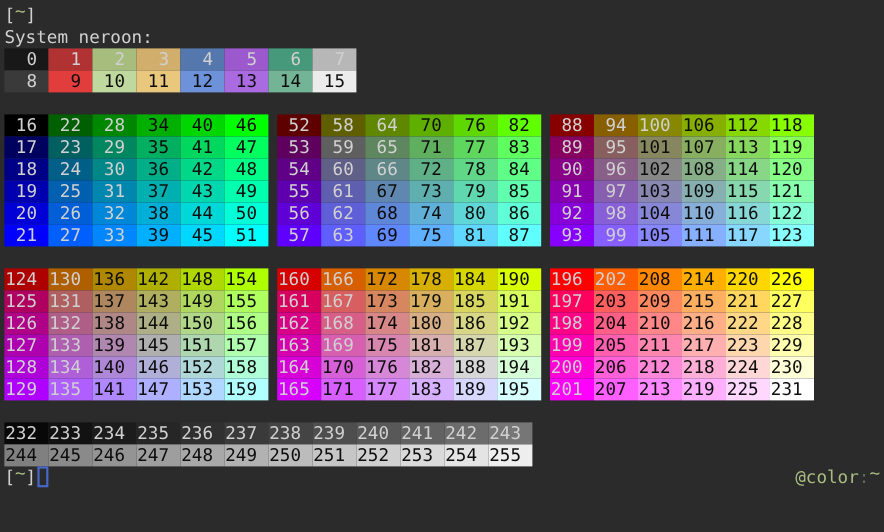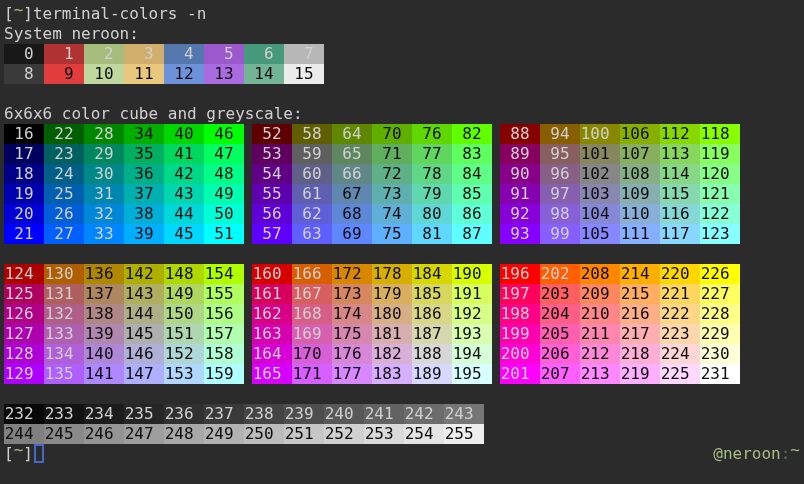--- a/index.html
+++ b/index.html
@@ -26,30 +26,29 @@
     box-sizing:border-box;width:10px;height:19px;margin-left:1px;
     border:2px solid var(--cursor,#4668c9);background:transparent;align-self:flex-start;
   }
   .rprompt{margin-left:auto;}
 </style>
 </head>
 <body>
 
 <div class="term">
 
-  <div class="line"><span>[</span><span class="green tilde">~</span><span>]</span><span>terminal-colors -n</span></div>
+  <div class="line"><span>[</span><span class="green tilde">~</span><span>]</span></div>
 
   <div class="line"><span>System neroon:</span></div>
 
   <div class="line cells"><span class="cell" style="background: rgb(24, 24, 24); color: rgb(208, 208, 208);">  0 </span><span class="cell" style="background: rgb(177, 50, 50); color: rgb(208, 208, 208);">  1 </span><span class="cell" style="background: rgb(167, 189, 125); color: rgb(208, 208, 208);">  2 </span><span class="cell" style="background: rgb(210, 174, 109); color: rgb(208, 208, 208);">  3 </span><span class="cell" style="background: rgb(84, 120, 173); color: rgb(208, 208, 208);">  4 </span><span class="cell" style="background: rgb(156, 89, 205); color: rgb(208, 208, 208);">  5 </span><span class="cell" style="background: rgb(71, 153, 123); color: rgb(208, 208, 208);">  6 </span><span class="cell" style="background: rgb(183, 183, 183); color: rgb(208, 208, 208);">  7 </span></div>
   <div class="line cells"><span class="cell" style="background: rgb(58, 58, 58); color: rgb(208, 208, 208);">  8 </span><span class="cell" style="background: rgb(226, 61, 61); color: rgb(13, 13, 13);">  9 </span><span class="cell" style="background: rgb(190, 216, 157); color: rgb(13, 13, 13);"> 10 </span><span class="cell" style="background: rgb(233, 200, 126); color: rgb(13, 13, 13);"> 11 </span><span class="cell" style="background: rgb(110, 146, 217); color: rgb(13, 13, 13);"> 12 </span><span class="cell" style="background: rgb(171, 107, 224); color: rgb(13, 13, 13);"> 13 </span><span class="cell" style="background: rgb(114, 180, 149); color: rgb(13, 13, 13);"> 14 </span><span class="cell" style="background: rgb(236, 236, 236); color: rgb(13, 13, 13);"> 15 </span></div>
 
   <div class="line blank"></div>
 
-  <div class="line"><span>6x6x6 color cube and greyscale:</span></div>
 
   <div class="line cells"><span class="cell" style="background: rgb(0, 0, 0); color: rgb(208, 208, 208);"> 16 </span><span class="cell" style="background: rgb(0, 95, 0); color: rgb(208, 208, 208);"> 22 </span><span class="cell" style="background: rgb(0, 135, 0); color: rgb(208, 208, 208);"> 28 </span><span class="cell" style="background: rgb(0, 175, 0); color: rgb(13, 13, 13);"> 34 </span><span class="cell" style="background: rgb(0, 215, 0); color: rgb(13, 13, 13);"> 40 </span><span class="cell" style="background: rgb(0, 255, 0); color: rgb(13, 13, 13);"> 46 </span><span class="gap"></span><span class="cell" style="background: rgb(95, 0, 0); color: rgb(208, 208, 208);"> 52 </span><span class="cell" style="background: rgb(95, 95, 0); color: rgb(208, 208, 208);"> 58 </span><span class="cell" style="background: rgb(95, 135, 0); color: rgb(208, 208, 208);"> 64 </span><span class="cell" style="background: rgb(95, 175, 0); color: rgb(13, 13, 13);"> 70 </span><span class="cell" style="background: rgb(95, 215, 0); color: rgb(13, 13, 13);"> 76 </span><span class="cell" style="background: rgb(95, 255, 0); color: rgb(13, 13, 13);"> 82 </span><span class="gap"></span><span class="cell" style="background: rgb(135, 0, 0); color: rgb(208, 208, 208);"> 88 </span><span class="cell" style="background: rgb(135, 95, 0); color: rgb(208, 208, 208);"> 94 </span><span class="cell" style="background: rgb(135, 135, 0); color: rgb(208, 208, 208);">100 </span><span class="cell" style="background: rgb(135, 175, 0); color: rgb(13, 13, 13);">106 </span><span class="cell" style="background: rgb(135, 215, 0); color: rgb(13, 13, 13);">112 </span><span class="cell" style="background: rgb(135, 255, 0); color: rgb(13, 13, 13);">118 </span></div>
   <div class="line cells"><span class="cell" style="background: rgb(0, 0, 95); color: rgb(208, 208, 208);"> 17 </span><span class="cell" style="background: rgb(0, 95, 95); color: rgb(208, 208, 208);"> 23 </span><span class="cell" style="background: rgb(0, 135, 95); color: rgb(208, 208, 208);"> 29 </span><span class="cell" style="background: rgb(0, 175, 95); color: rgb(13, 13, 13);"> 35 </span><span class="cell" style="background: rgb(0, 215, 95); color: rgb(13, 13, 13);"> 41 </span><span class="cell" style="background: rgb(0, 255, 95); color: rgb(13, 13, 13);"> 47 </span><span class="gap"></span><span class="cell" style="background: rgb(95, 0, 95); color: rgb(208, 208, 208);"> 53 </span><span class="cell" style="background: rgb(95, 95, 95); color: rgb(208, 208, 208);"> 59 </span><span class="cell" style="background: rgb(95, 135, 95); color: rgb(208, 208, 208);"> 65 </span><span class="cell" style="background: rgb(95, 175, 95); color: rgb(13, 13, 13);"> 71 </span><span class="cell" style="background: rgb(95, 215, 95); color: rgb(13, 13, 13);"> 77 </span><span class="cell" style="background: rgb(95, 255, 95); color: rgb(13, 13, 13);"> 83 </span><span class="gap"></span><span class="cell" style="background: rgb(135, 0, 95); color: rgb(208, 208, 208);"> 89 </span><span class="cell" style="background: rgb(135, 95, 95); color: rgb(208, 208, 208);"> 95 </span><span class="cell" style="background: rgb(135, 135, 95); color: rgb(13, 13, 13);">101 </span><span class="cell" style="background: rgb(135, 175, 95); color: rgb(13, 13, 13);">107 </span><span class="cell" style="background: rgb(135, 215, 95); color: rgb(13, 13, 13);">113 </span><span class="cell" style="background: rgb(135, 255, 95); color: rgb(13, 13, 13);">119 </span></div>
   <div class="line cells"><span class="cell" style="background: rgb(0, 0, 135); color: rgb(208, 208, 208);"> 18 </span><span class="cell" style="background: rgb(0, 95, 135); color: rgb(208, 208, 208);"> 24 </span><span class="cell" style="background: rgb(0, 135, 135); color: rgb(208, 208, 208);"> 30 </span><span class="cell" style="background: rgb(0, 175, 135); color: rgb(13, 13, 13);"> 36 </span><span class="cell" style="background: rgb(0, 215, 135); color: rgb(13, 13, 13);"> 42 </span><span class="cell" style="background: rgb(0, 255, 135); color: rgb(13, 13, 13);"> 48 </span><span class="gap"></span><span class="cell" style="background: rgb(95, 0, 135); color: rgb(208, 208, 208);"> 54 </span><span class="cell" style="background: rgb(95, 95, 135); color: rgb(208, 208, 208);"> 60 </span><span class="cell" style="background: rgb(95, 135, 135); color: rgb(208, 208, 208);"> 66 </span><span class="cell" style="background: rgb(95, 175, 135); color: rgb(13, 13, 13);"> 72 </span><span class="cell" style="background: rgb(95, 215, 135); color: rgb(13, 13, 13);"> 78 </span><span class="cell" style="background: rgb(95, 255, 135); color: rgb(13, 13, 13);"> 84 </span><span class="gap"></span><span class="cell" style="background: rgb(135, 0, 135); color: rgb(208, 208, 208);"> 90 </span><span class="cell" style="background: rgb(135, 95, 135); color: rgb(208, 208, 208);"> 96 </span><span class="cell" style="background: rgb(135, 135, 135); color: rgb(13, 13, 13);">102 </span><span class="cell" style="background: rgb(135, 175, 135); color: rgb(13, 13, 13);">108 </span><span class="cell" style="background: rgb(135, 215, 135); color: rgb(13, 13, 13);">114 </span><span class="cell" style="background: rgb(135, 255, 135); color: rgb(13, 13, 13);">120 </span></div>
   <div class="line cells"><span class="cell" style="background: rgb(0, 0, 175); color: rgb(208, 208, 208);"> 19 </span><span class="cell" style="background: rgb(0, 95, 175); color: rgb(208, 208, 208);"> 25 </span><span class="cell" style="background: rgb(0, 135, 175); color: rgb(208, 208, 208);"> 31 </span><span class="cell" style="background: rgb(0, 175, 175); color: rgb(13, 13, 13);"> 37 </span><span class="cell" style="background: rgb(0, 215, 175); color: rgb(13, 13, 13);"> 43 </span><span class="cell" style="background: rgb(0, 255, 175); color: rgb(13, 13, 13);"> 49 </span><span class="gap"></span><span class="cell" style="background: rgb(95, 0, 175); color: rgb(208, 208, 208);"> 55 </span><span class="cell" style="background: rgb(95, 95, 175); color: rgb(208, 208, 208);"> 61 </span><span class="cell" style="background: rgb(95, 135, 175); color: rgb(13, 13, 13);"> 67 </span><span class="cell" style="background: rgb(95, 175, 175); color: rgb(13, 13, 13);"> 73 </span><span class="cell" style="background: rgb(95, 215, 175); color: rgb(13, 13, 13);"> 79 </span><span class="cell" style="background: rgb(95, 255, 175); color: rgb(13, 13, 13);"> 85 </span><span class="gap"></span><span class="cell" style="background: rgb(135, 0, 175); color: rgb(208, 208, 208);"> 91 </span><span class="cell" style="background: rgb(135, 95, 175); color: rgb(208, 208, 208);"> 97 </span><span class="cell" style="background: rgb(135, 135, 175); color: rgb(13, 13, 13);">103 </span><span class="cell" style="background: rgb(135, 175, 175); color: rgb(13, 13, 13);">109 </span><span class="cell" style="background: rgb(135, 215, 175); color: rgb(13, 13, 13);">115 </span><span class="cell" style="background: rgb(135, 255, 175); color: rgb(13, 13, 13);">121 </span></div>
   <div class="line cells"><span class="cell" style="background: rgb(0, 0, 215); color: rgb(208, 208, 208);"> 20 </span><span class="cell" style="background: rgb(0, 95, 215); color: rgb(208, 208, 208);"> 26 </span><span class="cell" style="background: rgb(0, 135, 215); color: rgb(208, 208, 208);"> 32 </span><span class="cell" style="background: rgb(0, 175, 215); color: rgb(13, 13, 13);"> 38 </span><span class="cell" style="background: rgb(0, 215, 215); color: rgb(13, 13, 13);"> 44 </span><span class="cell" style="background: rgb(0, 255, 215); color: rgb(13, 13, 13);"> 50 </span><span class="gap"></span><span class="cell" style="background: rgb(95, 0, 215); color: rgb(208, 208, 208);"> 56 </span><span class="cell" style="background: rgb(95, 95, 215); color: rgb(208, 208, 208);"> 62 </span><span class="cell" style="background: rgb(95, 135, 215); color: rgb(13, 13, 13);"> 68 </span><span class="cell" style="background: rgb(95, 175, 215); color: rgb(13, 13, 13);"> 74 </span><span class="cell" style="background: rgb(95, 215, 215); color: rgb(13, 13, 13);"> 80 </span><span class="cell" style="background: rgb(95, 255, 215); color: rgb(13, 13, 13);"> 86 </span><span class="gap"></span><span class="cell" style="background: rgb(135, 0, 215); color: rgb(208, 208, 208);"> 92 </span><span class="cell" style="background: rgb(135, 95, 215); color: rgb(208, 208, 208);"> 98 </span><span class="cell" style="background: rgb(135, 135, 215); color: rgb(13, 13, 13);">104 </span><span class="cell" style="background: rgb(135, 175, 215); color: rgb(13, 13, 13);">110 </span><span class="cell" style="background: rgb(135, 215, 215); color: rgb(13, 13, 13);">116 </span><span class="cell" style="background: rgb(135, 255, 215); color: rgb(13, 13, 13);">122 </span></div>
   <div class="line cells"><span class="cell" style="background: rgb(0, 0, 255); color: rgb(208, 208, 208);"> 21 </span><span class="cell" style="background: rgb(0, 95, 255); color: rgb(208, 208, 208);"> 27 </span><span class="cell" style="background: rgb(0, 135, 255); color: rgb(208, 208, 208);"> 33 </span><span class="cell" style="background: rgb(0, 175, 255); color: rgb(13, 13, 13);"> 39 </span><span class="cell" style="background: rgb(0, 215, 255); color: rgb(13, 13, 13);"> 45 </span><span class="cell" style="background: rgb(0, 255, 255); color: rgb(13, 13, 13);"> 51 </span><span class="gap"></span><span class="cell" style="background: rgb(95, 0, 255); color: rgb(208, 208, 208);"> 57 </span><span class="cell" style="background: rgb(95, 95, 255); color: rgb(208, 208, 208);"> 63 </span><span class="cell" style="background: rgb(95, 135, 255); color: rgb(13, 13, 13);"> 69 </span><span class="cell" style="background: rgb(95, 175, 255); color: rgb(13, 13, 13);"> 75 </span><span class="cell" style="background: rgb(95, 215, 255); color: rgb(13, 13, 13);"> 81 </span><span class="cell" style="background: rgb(95, 255, 255); color: rgb(13, 13, 13);"> 87 </span><span class="gap"></span><span class="cell" style="background: rgb(135, 0, 255); color: rgb(208, 208, 208);"> 93 </span><span class="cell" style="background: rgb(135, 95, 255); color: rgb(208, 208, 208);"> 99 </span><span class="cell" style="background: rgb(135, 135, 255); color: rgb(13, 13, 13);">105 </span><span class="cell" style="background: rgb(135, 175, 255); color: rgb(13, 13, 13);">111 </span><span class="cell" style="background: rgb(135, 215, 255); color: rgb(13, 13, 13);">117 </span><span class="cell" style="background: rgb(135, 255, 255); color: rgb(13, 13, 13);">123 </span></div>
 
   <div class="line blank"></div>
 
@@ -58,15 +57,15 @@
   <div class="line cells"><span class="cell" style="background: rgb(175, 0, 135); color: rgb(208, 208, 208);">126 </span><span class="cell" style="background: rgb(175, 95, 135); color: rgb(208, 208, 208);">132 </span><span class="cell" style="background: rgb(175, 135, 135); color: rgb(13, 13, 13);">138 </span><span class="cell" style="background: rgb(175, 175, 135); color: rgb(13, 13, 13);">144 </span><span class="cell" style="background: rgb(175, 215, 135); color: rgb(13, 13, 13);">150 </span><span class="cell" style="background: rgb(175, 255, 135); color: rgb(13, 13, 13);">156 </span><span class="gap"></span><span class="cell" style="background: rgb(215, 0, 135); color: rgb(208, 208, 208);">162 </span><span class="cell" style="background: rgb(215, 95, 135); color: rgb(208, 208, 208);">168 </span><span class="cell" style="background: rgb(215, 135, 135); color: rgb(13, 13, 13);">174 </span><span class="cell" style="background: rgb(215, 175, 135); color: rgb(13, 13, 13);">180 </span><span class="cell" style="background: rgb(215, 215, 135); color: rgb(13, 13, 13);">186 </span><span class="cell" style="background: rgb(215, 255, 135); color: rgb(13, 13, 13);">192 </span><span class="gap"></span><span class="cell" style="background: rgb(255, 0, 135); color: rgb(208, 208, 208);">198 </span><span class="cell" style="background: rgb(255, 95, 135); color: rgb(13, 13, 13);">204 </span><span class="cell" style="background: rgb(255, 135, 135); color: rgb(13, 13, 13);">210 </span><span class="cell" style="background: rgb(255, 175, 135); color: rgb(13, 13, 13);">216 </span><span class="cell" style="background: rgb(255, 215, 135); color: rgb(13, 13, 13);">222 </span><span class="cell" style="background: rgb(255, 255, 135); color: rgb(13, 13, 13);">228 </span></div>
   <div class="line cells"><span class="cell" style="background: rgb(175, 0, 175); color: rgb(208, 208, 208);">127 </span><span class="cell" style="background: rgb(175, 95, 175); color: rgb(208, 208, 208);">133 </span><span class="cell" style="background: rgb(175, 135, 175); color: rgb(13, 13, 13);">139 </span><span class="cell" style="background: rgb(175, 175, 175); color: rgb(13, 13, 13);">145 </span><span class="cell" style="background: rgb(175, 215, 175); color: rgb(13, 13, 13);">151 </span><span class="cell" style="background: rgb(175, 255, 175); color: rgb(13, 13, 13);">157 </span><span class="gap"></span><span class="cell" style="background: rgb(215, 0, 175); color: rgb(208, 208, 208);">163 </span><span class="cell" style="background: rgb(215, 95, 175); color: rgb(208, 208, 208);">169 </span><span class="cell" style="background: rgb(215, 135, 175); color: rgb(13, 13, 13);">175 </span><span class="cell" style="background: rgb(215, 175, 175); color: rgb(13, 13, 13);">181 </span><span class="cell" style="background: rgb(215, 215, 175); color: rgb(13, 13, 13);">187 </span><span class="cell" style="background: rgb(215, 255, 175); color: rgb(13, 13, 13);">193 </span><span class="gap"></span><span class="cell" style="background: rgb(255, 0, 175); color: rgb(208, 208, 208);">199 </span><span class="cell" style="background: rgb(255, 95, 175); color: rgb(13, 13, 13);">205 </span><span class="cell" style="background: rgb(255, 135, 175); color: rgb(13, 13, 13);">211 </span><span class="cell" style="background: rgb(255, 175, 175); color: rgb(13, 13, 13);">217 </span><span class="cell" style="background: rgb(255, 215, 175); color: rgb(13, 13, 13);">223 </span><span class="cell" style="background: rgb(255, 255, 175); color: rgb(13, 13, 13);">229 </span></div>
   <div class="line cells"><span class="cell" style="background: rgb(175, 0, 215); color: rgb(208, 208, 208);">128 </span><span class="cell" style="background: rgb(175, 95, 215); color: rgb(208, 208, 208);">134 </span><span class="cell" style="background: rgb(175, 135, 215); color: rgb(13, 13, 13);">140 </span><span class="cell" style="background: rgb(175, 175, 215); color: rgb(13, 13, 13);">146 </span><span class="cell" style="background: rgb(175, 215, 215); color: rgb(13, 13, 13);">152 </span><span class="cell" style="background: rgb(175, 255, 215); color: rgb(13, 13, 13);">158 </span><span class="gap"></span><span class="cell" style="background: rgb(215, 0, 215); color: rgb(208, 208, 208);">164 </span><span class="cell" style="background: rgb(215, 95, 215); color: rgb(13, 13, 13);">170 </span><span class="cell" style="background: rgb(215, 135, 215); color: rgb(13, 13, 13);">176 </span><span class="cell" style="background: rgb(215, 175, 215); color: rgb(13, 13, 13);">182 </span><span class="cell" style="background: rgb(215, 215, 215); color: rgb(13, 13, 13);">188 </span><span class="cell" style="background: rgb(215, 255, 215); color: rgb(13, 13, 13);">194 </span><span class="gap"></span><span class="cell" style="background: rgb(255, 0, 215); color: rgb(208, 208, 208);">200 </span><span class="cell" style="background: rgb(255, 95, 215); color: rgb(13, 13, 13);">206 </span><span class="cell" style="background: rgb(255, 135, 215); color: rgb(13, 13, 13);">212 </span><span class="cell" style="background: rgb(255, 175, 215); color: rgb(13, 13, 13);">218 </span><span class="cell" style="background: rgb(255, 215, 215); color: rgb(13, 13, 13);">224 </span><span class="cell" style="background: rgb(255, 255, 215); color: rgb(13, 13, 13);">230 </span></div>
   <div class="line cells"><span class="cell" style="background: rgb(175, 0, 255); color: rgb(208, 208, 208);">129 </span><span class="cell" style="background: rgb(175, 95, 255); color: rgb(208, 208, 208);">135 </span><span class="cell" style="background: rgb(175, 135, 255); color: rgb(13, 13, 13);">141 </span><span class="cell" style="background: rgb(175, 175, 255); color: rgb(13, 13, 13);">147 </span><span class="cell" style="background: rgb(175, 215, 255); color: rgb(13, 13, 13);">153 </span><span class="cell" style="background: rgb(175, 255, 255); color: rgb(13, 13, 13);">159 </span><span class="gap"></span><span class="cell" style="background: rgb(215, 0, 255); color: rgb(208, 208, 208);">165 </span><span class="cell" style="background: rgb(215, 95, 255); color: rgb(13, 13, 13);">171 </span><span class="cell" style="background: rgb(215, 135, 255); color: rgb(13, 13, 13);">177 </span><span class="cell" style="background: rgb(215, 175, 255); color: rgb(13, 13, 13);">183 </span><span class="cell" style="background: rgb(215, 215, 255); color: rgb(13, 13, 13);">189 </span><span class="cell" style="background: rgb(215, 255, 255); color: rgb(13, 13, 13);">195 </span><span class="gap"></span><span class="cell" style="background: rgb(255, 0, 255); color: rgb(208, 208, 208);">201 </span><span class="cell" style="background: rgb(255, 95, 255); color: rgb(13, 13, 13);">207 </span><span class="cell" style="background: rgb(255, 135, 255); color: rgb(13, 13, 13);">213 </span><span class="cell" style="background: rgb(255, 175, 255); color: rgb(13, 13, 13);">219 </span><span class="cell" style="background: rgb(255, 215, 255); color: rgb(13, 13, 13);">225 </span><span class="cell" style="background: rgb(255, 255, 255); color: rgb(13, 13, 13);">231 </span></div>
 
   <div class="line blank"></div>
 
   <div class="line cells"><span class="cell" style="background: rgb(8, 8, 8); color: rgb(208, 208, 208);">232 </span><span class="cell" style="background: rgb(18, 18, 18); color: rgb(208, 208, 208);">233 </span><span class="cell" style="background: rgb(28, 28, 28); color: rgb(208, 208, 208);">234 </span><span class="cell" style="background: rgb(38, 38, 38); color: rgb(208, 208, 208);">235 </span><span class="cell" style="background: rgb(48, 48, 48); color: rgb(208, 208, 208);">236 </span><span class="cell" style="background: rgb(58, 58, 58); color: rgb(208, 208, 208);">237 </span><span class="cell" style="background: rgb(68, 68, 68); color: rgb(208, 208, 208);">238 </span><span class="cell" style="background: rgb(78, 78, 78); color: rgb(208, 208, 208);">239 </span><span class="cell" style="background: rgb(88, 88, 88); color: rgb(208, 208, 208);">240 </span><span class="cell" style="background: rgb(98, 98, 98); color: rgb(208, 208, 208);">241 </span><span class="cell" style="background: rgb(108, 108, 108); color: rgb(208, 208, 208);">242 </span><span class="cell" style="background: rgb(118, 118, 118); color: rgb(208, 208, 208);">243 </span></div>
   <div class="line cells"><span class="cell" style="background: rgb(128, 128, 128); color: rgb(13, 13, 13);">244 </span><span class="cell" style="background: rgb(138, 138, 138); color: rgb(13, 13, 13);">245 </span><span class="cell" style="background: rgb(148, 148, 148); color: rgb(13, 13, 13);">246 </span><span class="cell" style="background: rgb(158, 158, 158); color: rgb(13, 13, 13);">247 </span><span class="cell" style="background: rgb(168, 168, 168); color: rgb(13, 13, 13);">248 </span><span class="cell" style="background: rgb(178, 178, 178); color: rgb(13, 13, 13);">249 </span><span class="cell" style="background: rgb(188, 188, 188); color: rgb(13, 13, 13);">250 </span><span class="cell" style="background: rgb(198, 198, 198); color: rgb(13, 13, 13);">251 </span><span class="cell" style="background: rgb(208, 208, 208); color: rgb(13, 13, 13);">252 </span><span class="cell" style="background: rgb(218, 218, 218); color: rgb(13, 13, 13);">253 </span><span class="cell" style="background: rgb(228, 228, 228); color: rgb(13, 13, 13);">254 </span><span class="cell" style="background: rgb(238, 238, 238); color: rgb(13, 13, 13);">255 </span></div>
 
-  <div class="line"><span>[</span><span class="green tilde">~</span><span>]</span><span class="cursor"></span><span class="rprompt"><span class="green">@neroon</span><span class="dim">:</span><span class="green tilde">~</span></span></div>
+  <div class="line"><span>[</span><span class="green tilde">~</span><span>]</span><span class="cursor"></span><span class="rprompt"><span class="green">@color</span><span class="dim">:</span><span class="green tilde">~</span></span></div>
 
 </div>
 
 </body></html>

